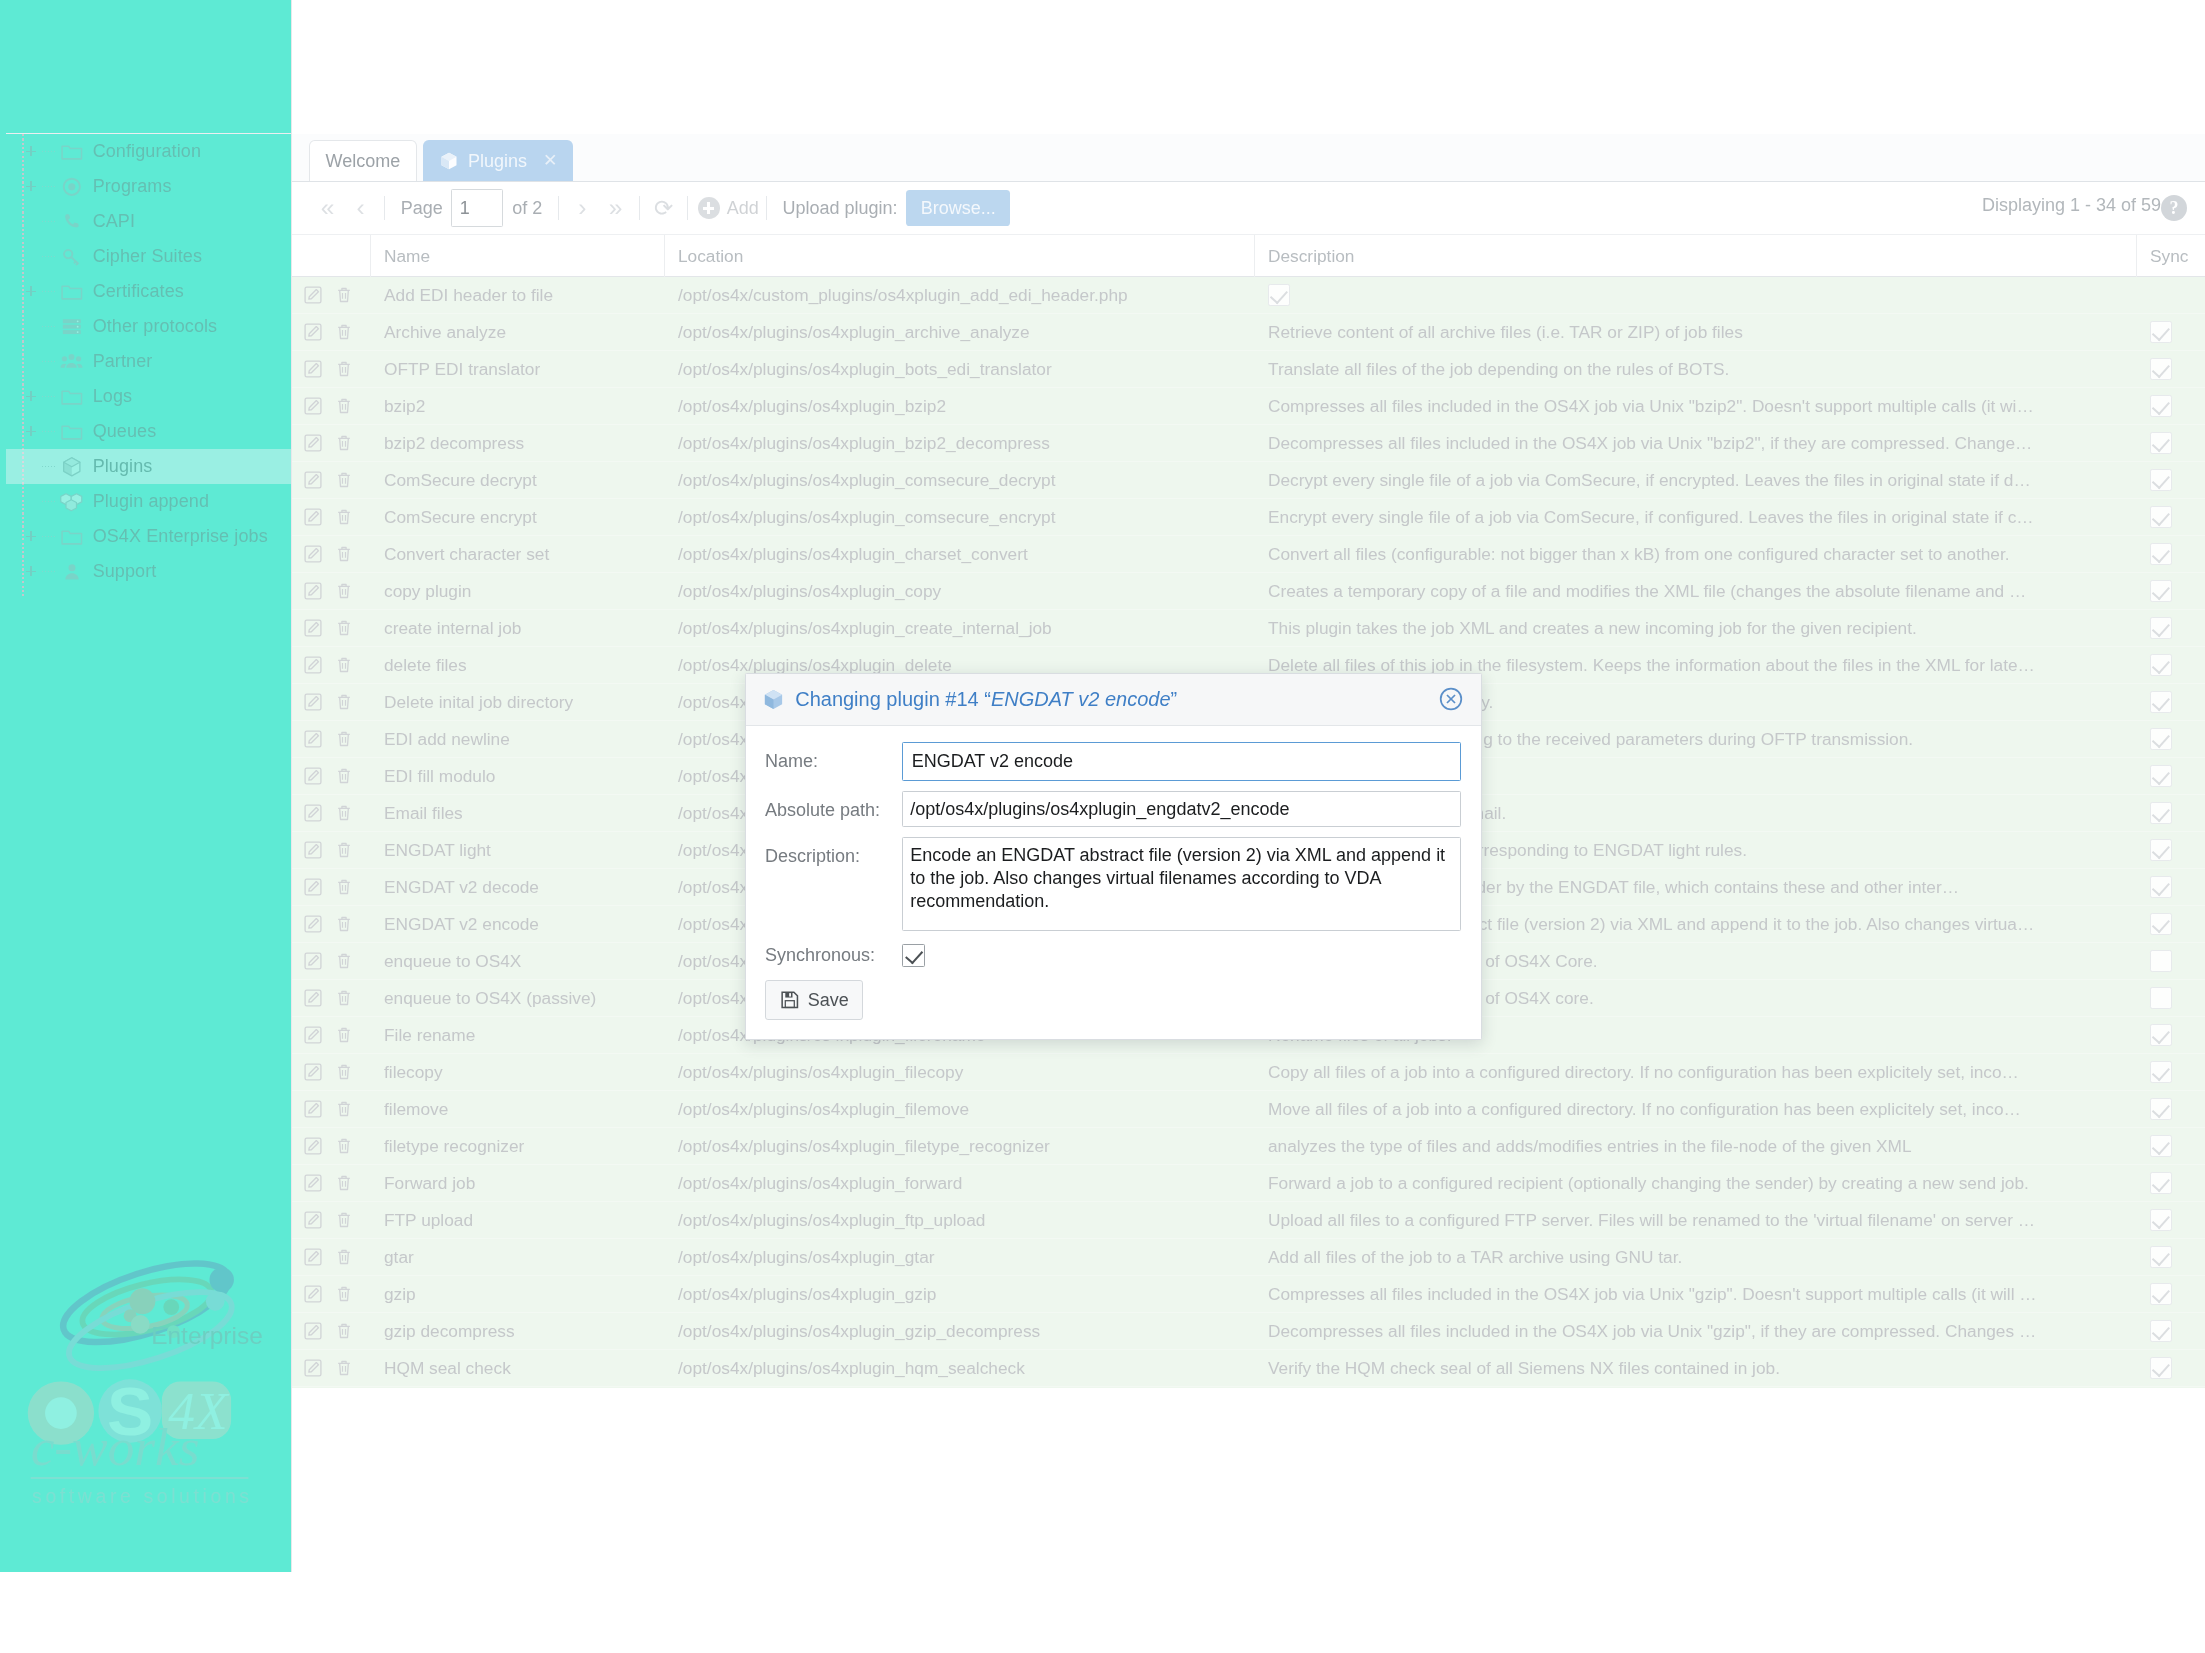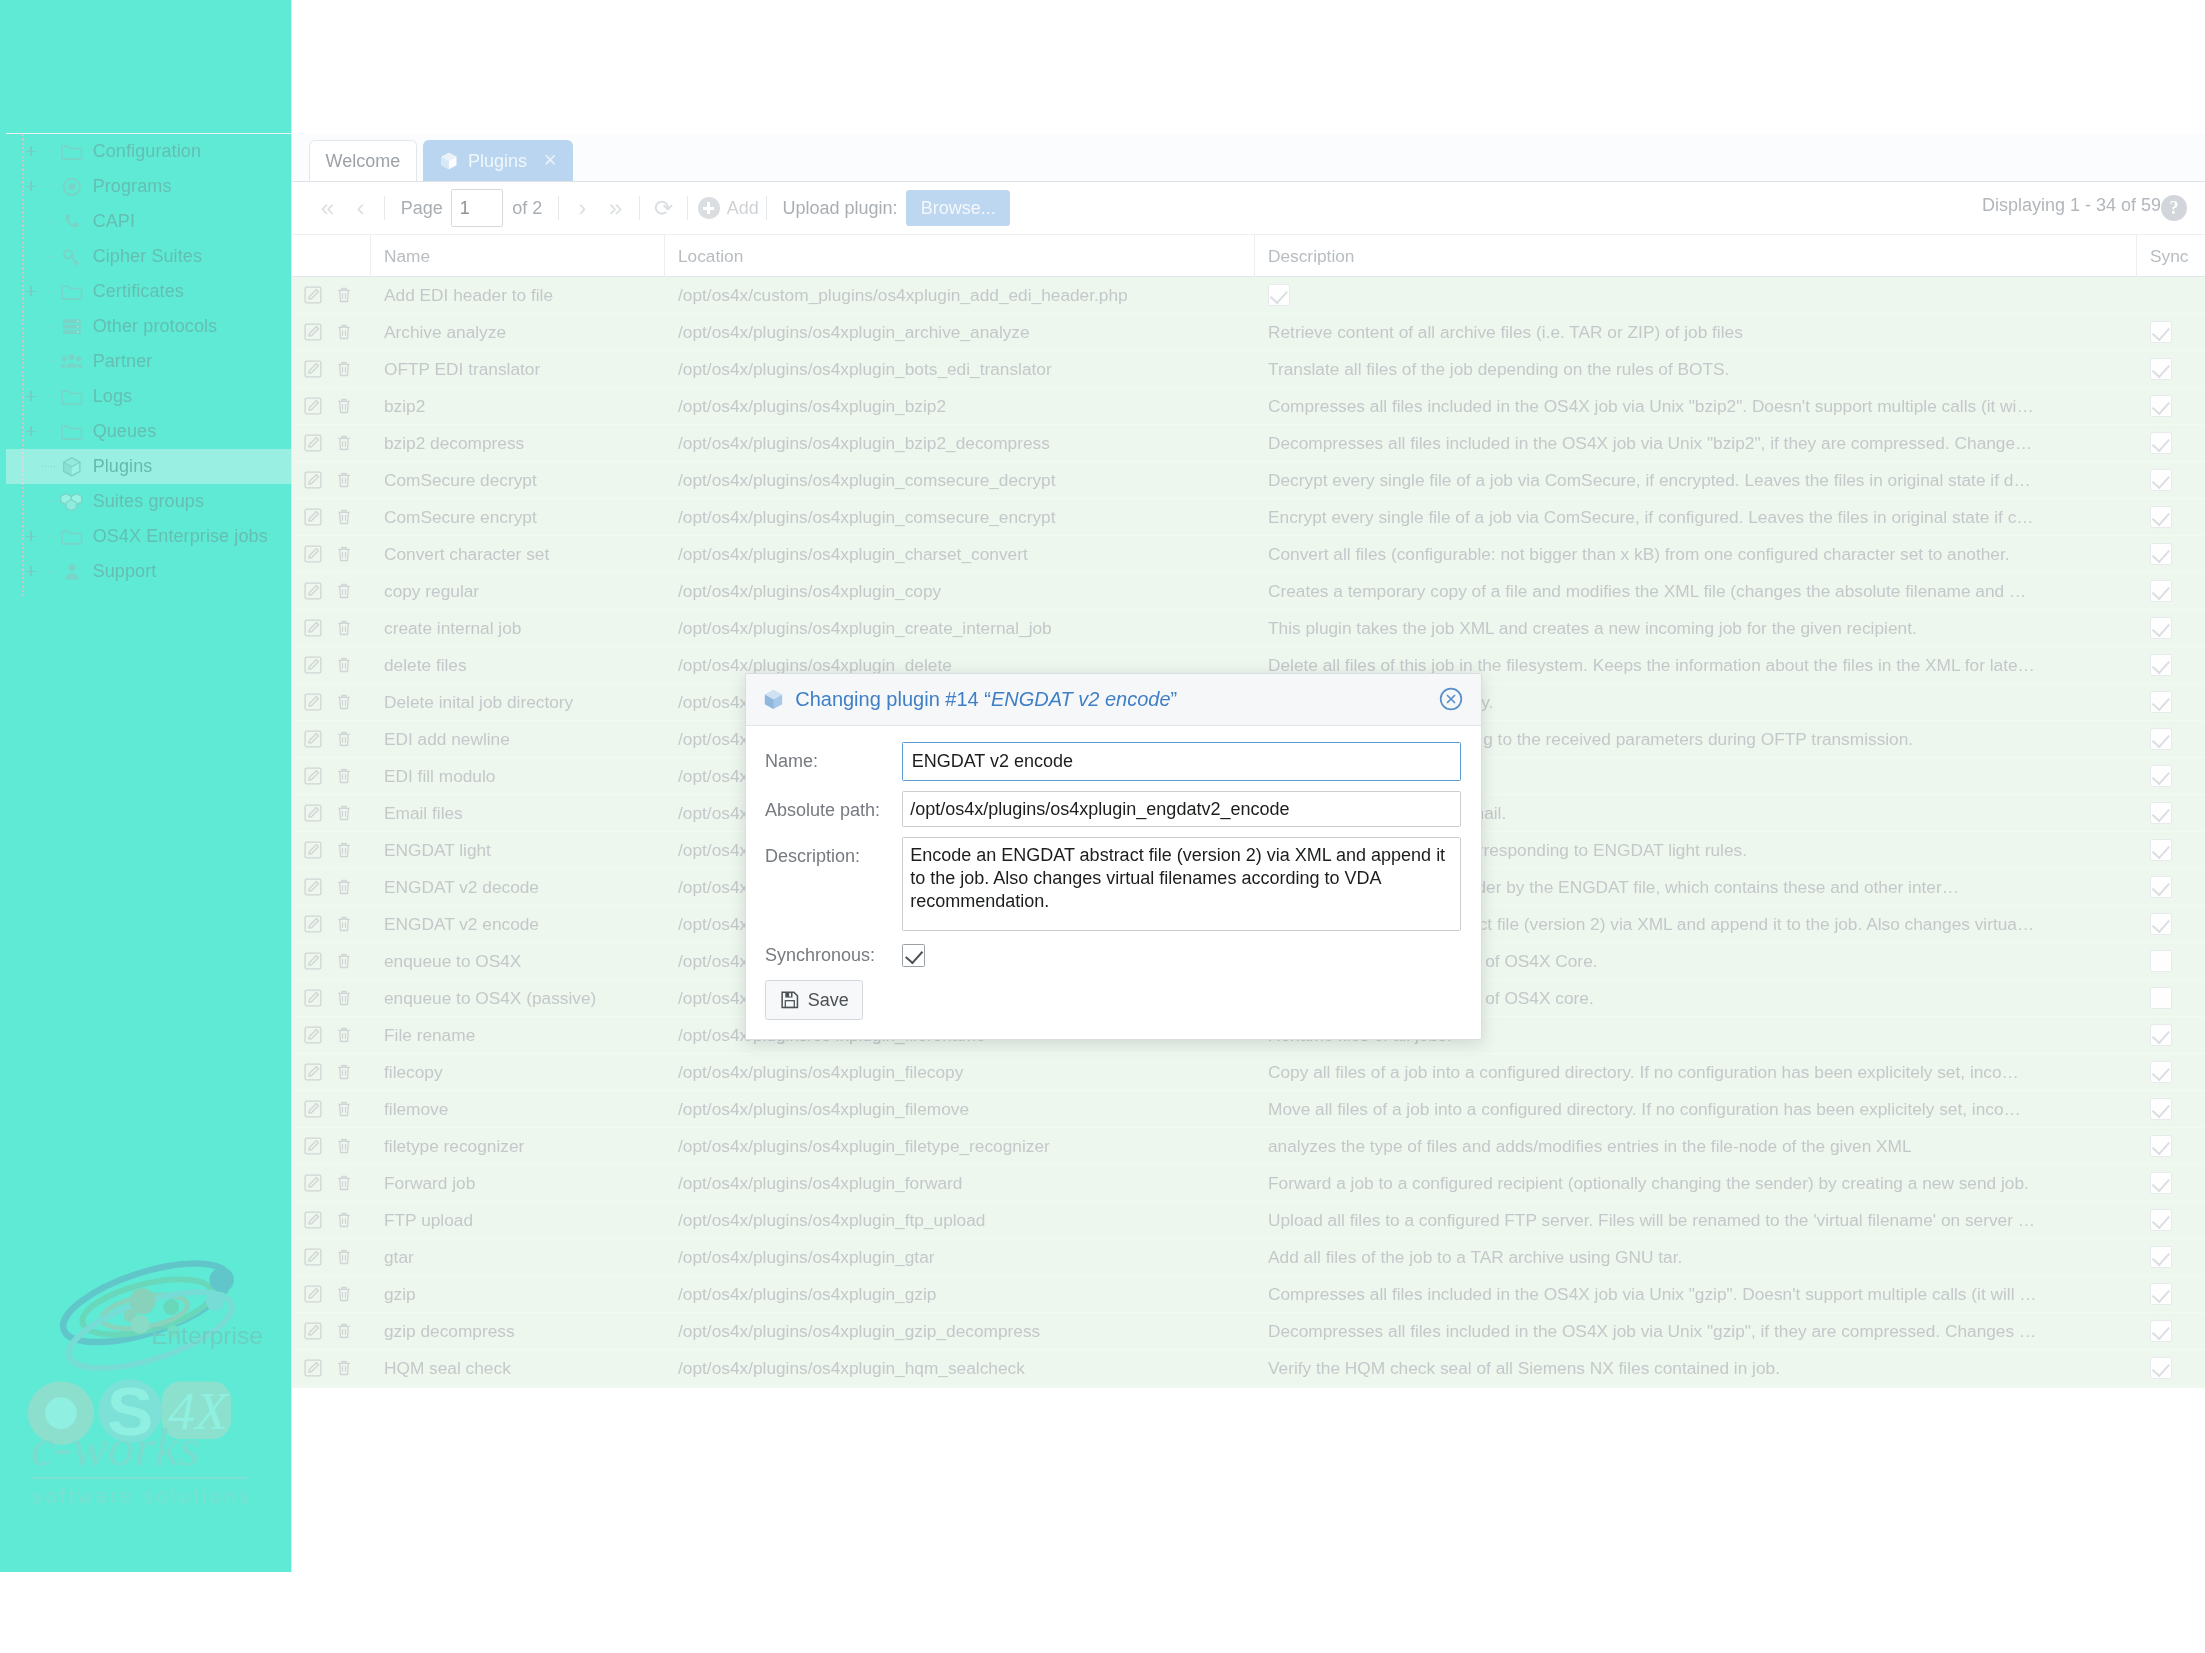--- a/index.html
+++ b/index.html
@@ -537,21 +537,21 @@
         <div class="tree-item">
           <span class="tree-plus"></span>
           <span class="tree-dots"></span>
           <span class="tree-icon">
             <svg width="24.5" height="20" viewBox="0 0 28 22">
               <path d="M8 1.5 14 4.6v6.3L8 14 2 10.9V4.6z" fill="#fff" stroke="#a9aeb3" stroke-width="1.4" stroke-linejoin="round"></path>
               <path d="M20 1.5 26 4.6v6.3L20 14l-6-3.1V4.6z" fill="#fff" stroke="#a9aeb3" stroke-width="1.4" stroke-linejoin="round"></path>
               <path d="M14 8.5 20 11.6v6.3L14 21l-6-3.1v-6.3z" fill="#e9ebed" stroke="#a9aeb3" stroke-width="1.4" stroke-linejoin="round"></path>
             </svg>
           </span>
-          <span class="tree-label">Suites groups</span>
+          <span class="tree-label">Plugin append</span>
         </div>
         <div class="tree-item">
           <span class="tree-plus has"></span>
           <span class="tree-dots"></span>
           <span class="tree-icon">
             <svg width="21.6" height="19" viewBox="0 0 24 20">
               <path d="M1.2 4.2h7.2l2 2.4h12.4v11.6H1.2z" fill="none" stroke="#a9aeb3" stroke-width="1.7" stroke-linejoin="round"></path>
             </svg>
           </span>
           <span class="tree-label">OS4X Enterprise jobs</span>
@@ -839,21 +839,21 @@
                   <path d="M16 5.5 18.5 8 10 16.5 7 17l.5-3z" fill="none" stroke="#b4b9bd" stroke-width="1.6" stroke-linejoin="round"></path>
                 </svg>
               </span>
               <span class="icon-btn">
                 <svg width="20" height="20" viewBox="0 0 24 24">
                   <path d="M5 6.5h14M9.5 6.5V4.2h5v2.3M6.8 6.5l1 13.3h8.4l1-13.3z" fill="none" stroke="#b4b9bd" stroke-width="1.6" stroke-linejoin="round"></path>
                   <path d="M10.2 9.6v7M13.8 9.6v7" stroke="#b4b9bd" stroke-width="1.4"></path>
                 </svg>
               </span>
             </div>
-            <div class="cell col-name">copy regular</div>
+            <div class="cell col-name">copy plugin</div>
             <div class="cell col-loc">/opt/os4x/plugins/os4xplugin_copy</div>
             <div class="cell col-desc">Creates a temporary copy of a file and modifies the XML file (changes the absolute filename and …</div>
             <div class="cell col-sync">
               <span class="sync-box checked"></span>
             </div>
           </div>
           <div class="grow">
             <div class="cell col-act">
               <span class="icon-btn">
                 <svg width="20" height="20" viewBox="0 0 24 24">

